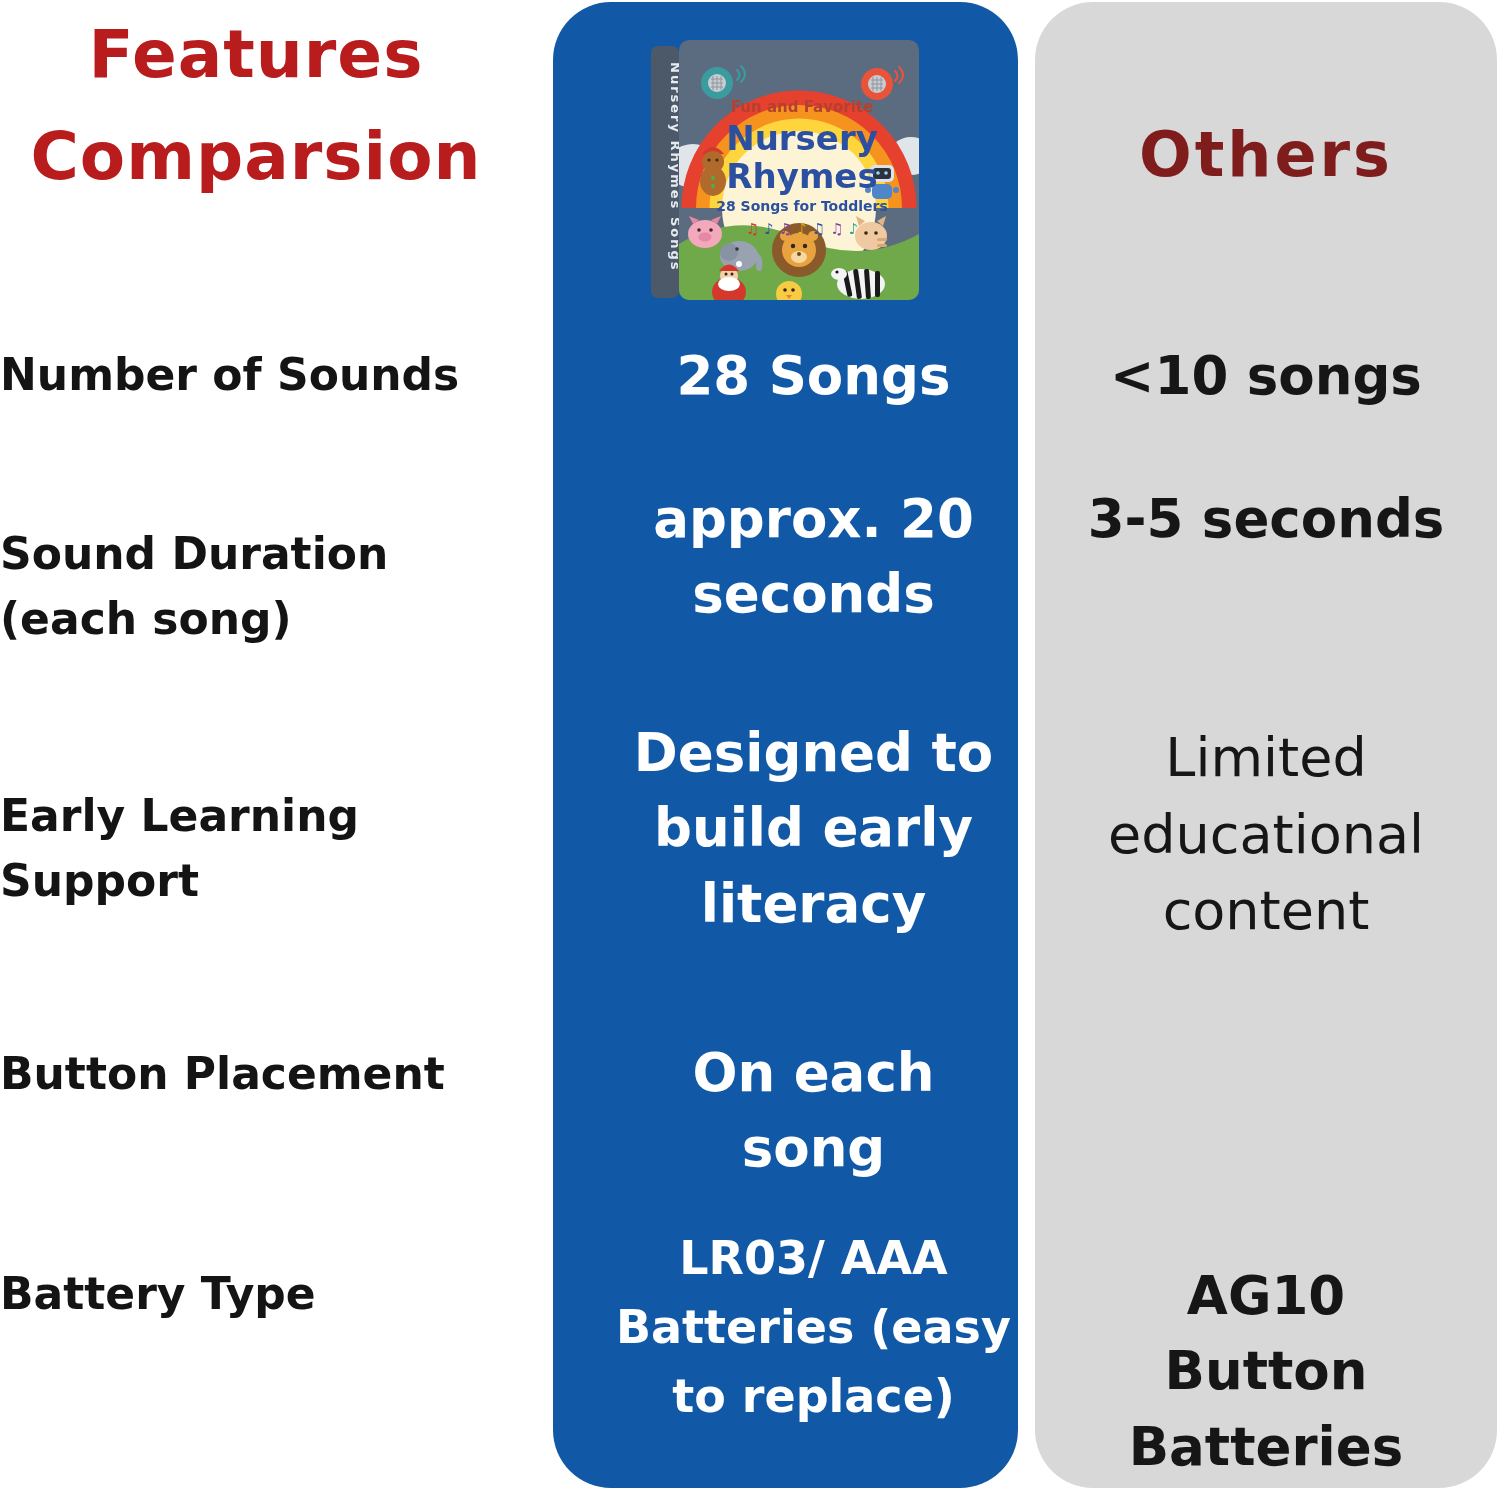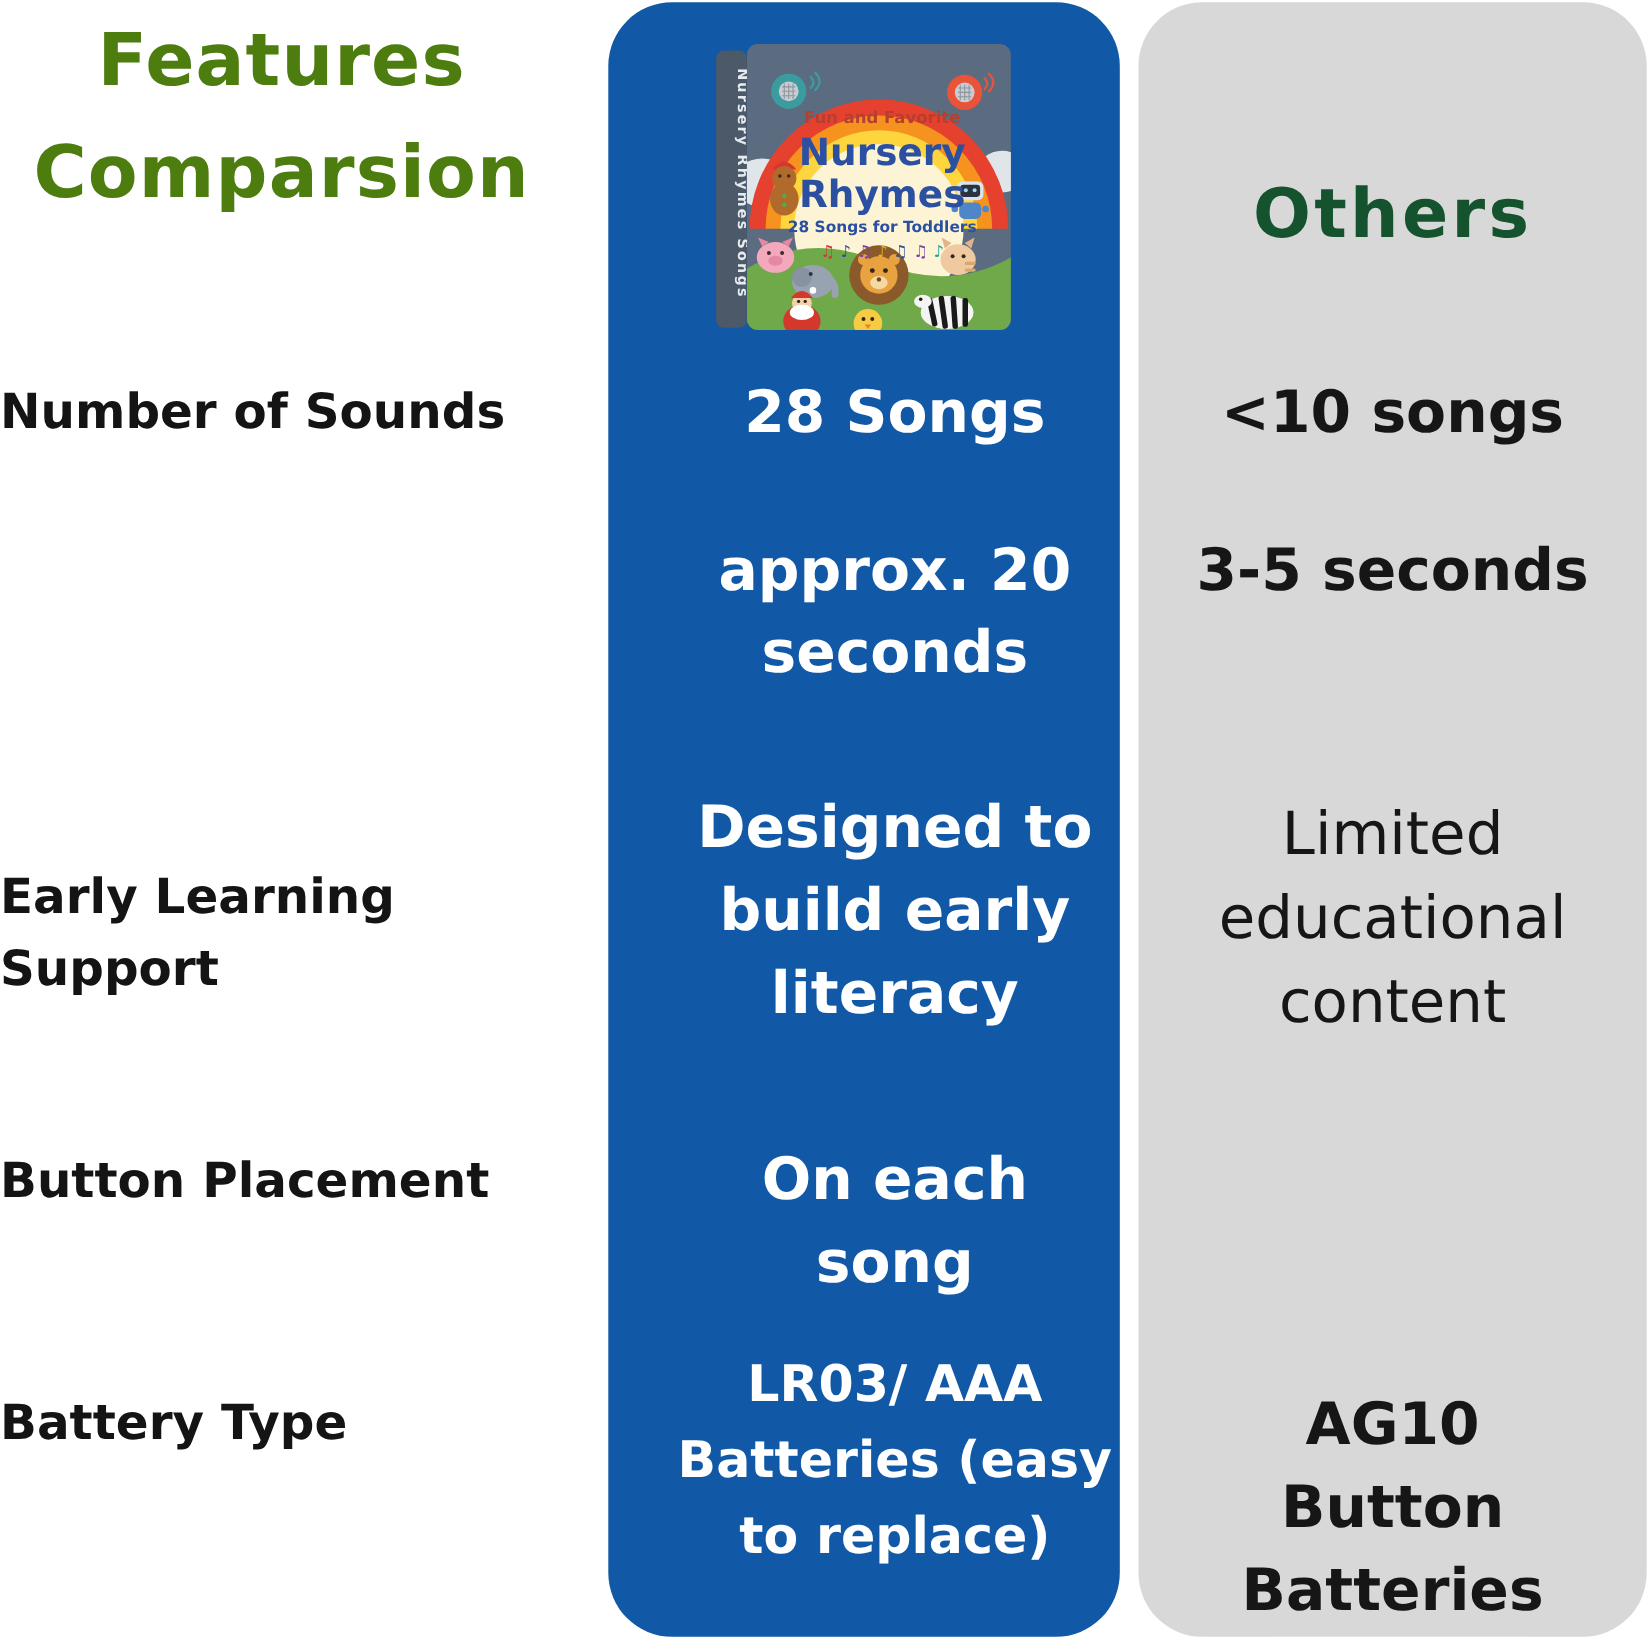--- a/index.html
+++ b/index.html
@@ -3,38 +3,38 @@
 <meta charset="utf-8">
 <style>
   html,body{margin:0;padding:0;background:#ffffff;}
   .canvas{
     position:relative;width:1500px;height:1492px;overflow:hidden;
     background:#ffffff;font-family:"DejaVu Sans",sans-serif;
   }
   .title{
     position:absolute;left:0;top:4px;width:512px;margin:0;
     text-align:center;font-size:66px;font-weight:700;line-height:1.55;
-    color:#4d7c0f;white-space:pre-line;letter-spacing:1px;
+    color:#b91c1c;white-space:pre-line;letter-spacing:1px;
   }
   .label{
     position:absolute;left:0;width:545px;text-align:left;
     font-size:44px;font-weight:700;color:#141414;line-height:1.47;
     white-space:pre-line;
   }
   .l1{top:343px}
   .l2{top:522px}
   .l3{top:784px}
   .l4{top:1042px}
   .l5{top:1262px}
   .col{position:absolute;top:2px;height:1486px;border-radius:58px;}
   .col-product{left:553px;width:465px;background:#1159A6;}
   .col-others{left:1035px;width:462px;background:#D8D8D8;}
   .others-header{
     position:absolute;top:116px;width:100%;text-align:center;
-    font-size:62px;font-weight:700;color:#14532d;letter-spacing:3px;margin-top:39px;
+    font-size:62px;font-weight:700;color:#7f1d1d;letter-spacing:3px;
   }
   .val{
     position:absolute;width:100%;text-align:center;
     font-size:53px;font-weight:600;line-height:1.42;white-space:pre-line;
   }
   .col-product .val{color:#ffffff;padding-left:28px;}
   .col-others .val{color:#161616;}
   .v1{top:336px}
   .v2{top:479px}
   .v3{top:713px}
@@ -47,20 +47,22 @@
 </style>
 </head>
 <body>
 
 <div class="canvas">
 
   <h1 class="title">Features
 Comparsion</h1>
 
   <div class="label l1">Number of Sounds</div>
+  <div class="label l2">Sound Duration
+(each song)</div>
   <div class="label l3">Early Learning
 Support</div>
   <div class="label l4">Button Placement</div>
   <div class="label l5">Battery Type</div>
 
   <div class="col col-product">
 
     <div class="book">
       <svg width="272" height="268" viewBox="0 0 272 268">
         <defs>

